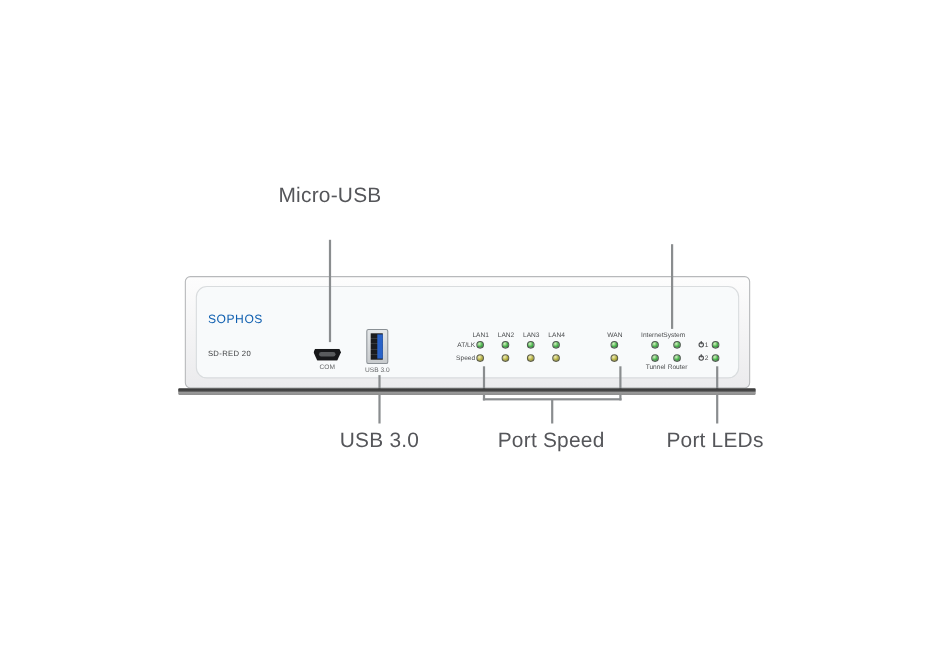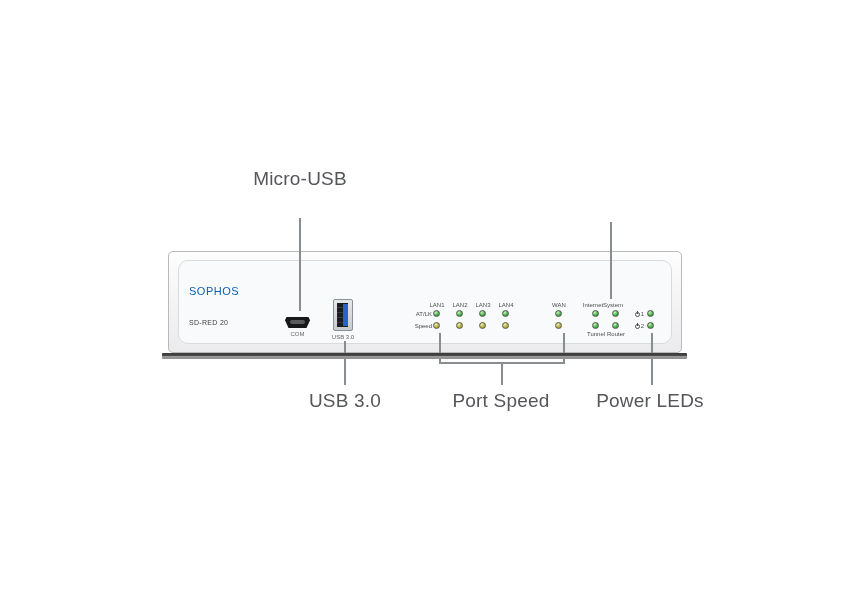--- a/index.html
+++ b/index.html
@@ -100,21 +100,21 @@
 <body>
 
 <div class="canvas">
 
   <div class="callout" style="left:220px; top:167px; width:160px;">
     <div>Micro-USB</div>
   </div>
 
   <div class="callout" style="left:285px; top:389px; width:120px;">USB 3.0</div>
   <div class="callout" style="left:441px; top:389px; width:120px;">Port Speed</div>
-  <div class="callout" style="left:585px; top:389px; width:130px;">Power LEDs</div>
+  <div class="callout" style="left:585px; top:389px; width:130px;">Port LEDs</div>
 
   <div class="line" style="left:299px; top:218px; width:2px; height:93px;"></div>
   <div class="line" style="left:610px; top:222px; width:2px; height:77px;"></div>
   <div class="line" style="left:344px; top:341px; width:2px; height:44px;"></div>
   <div class="line" style="left:439px; top:333px; width:2px; height:31px;"></div>
   <div class="line" style="left:563px; top:333px; width:2px; height:31px;"></div>
   <div class="line" style="left:439px; top:362px; width:126px; height:2px;"></div>
   <div class="line" style="left:501px; top:363px; width:2px; height:22px;"></div>
   <div class="line" style="left:651px; top:333px; width:2px; height:52px;"></div>
 

